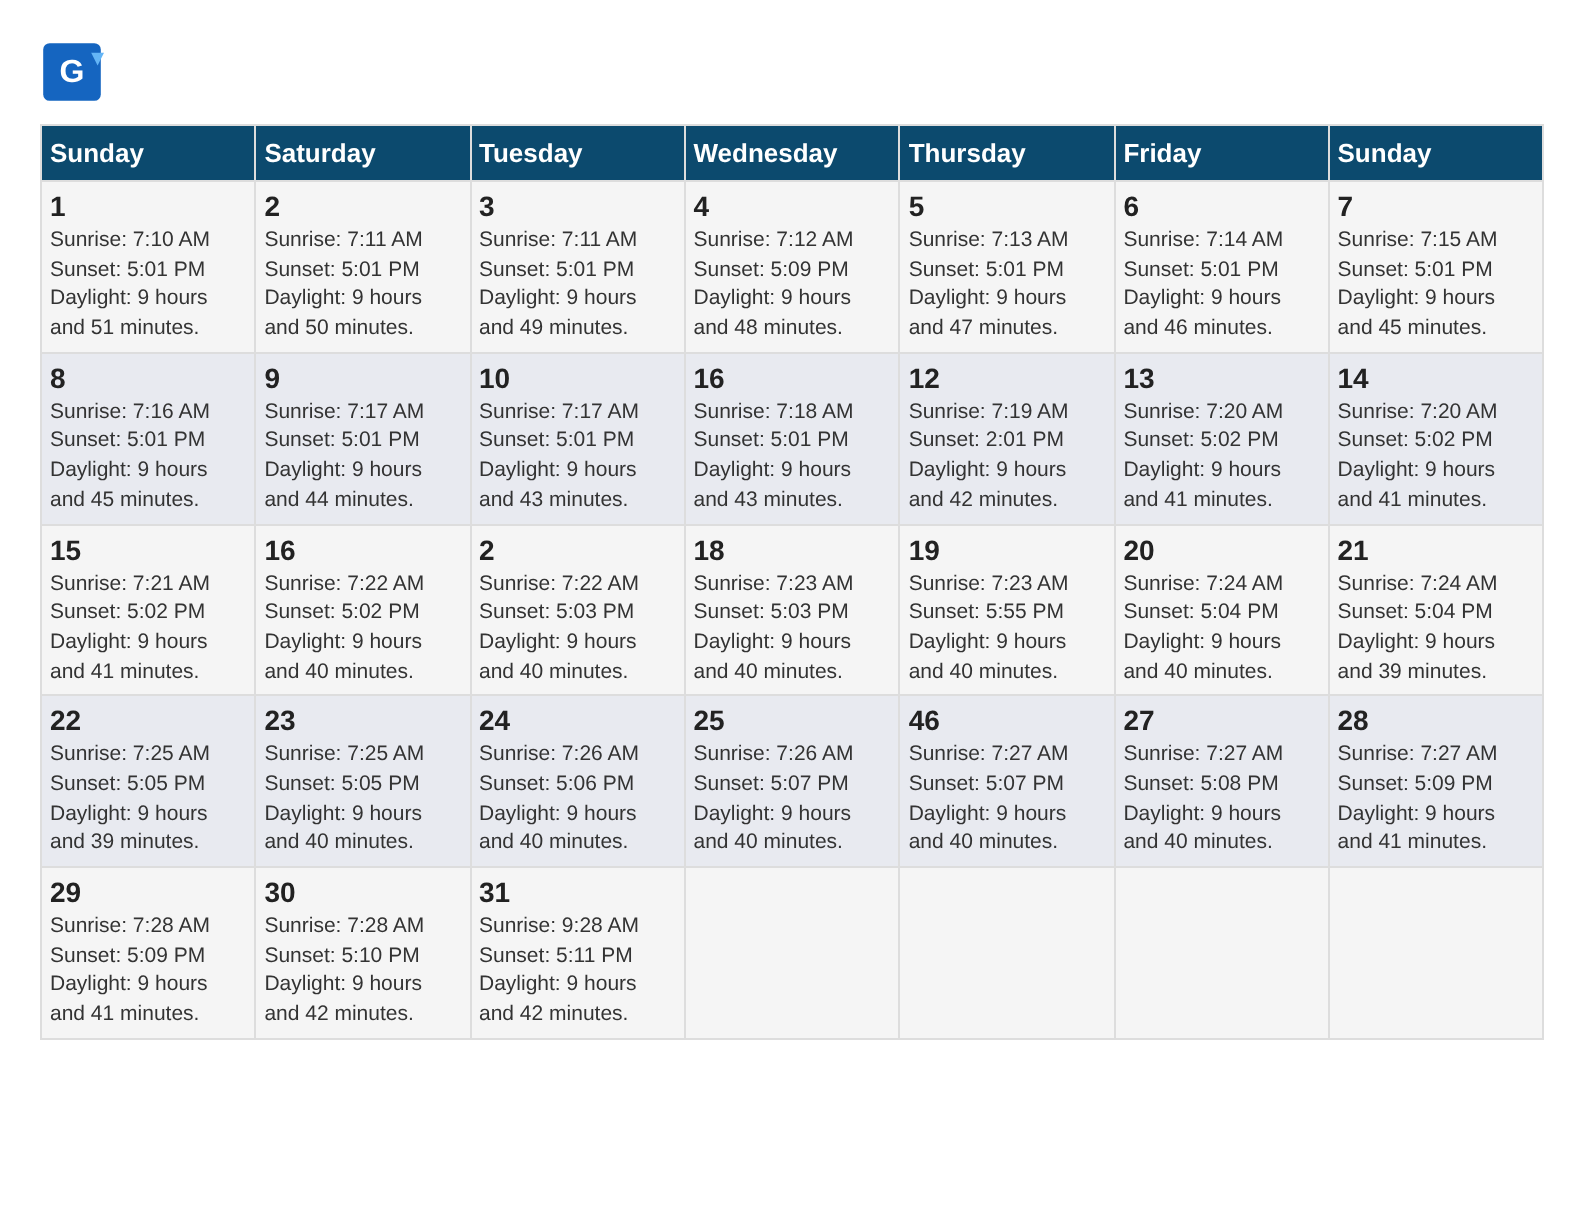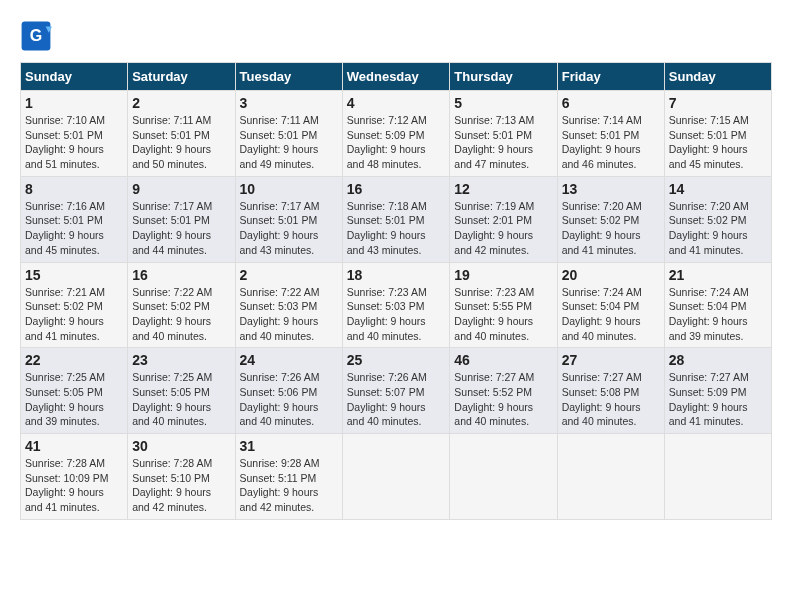--- a/index.html
+++ b/index.html
@@ -298,44 +298,44 @@
         <td>
           <span class="day-num">25</span>
           <div class="day-info">Sunrise: 7:26 AM
 Sunset: 5:07 PM
 Daylight: 9 hours
 and 40 minutes.</div>
         </td>
         <td>
           <span class="day-num">46</span>
           <div class="day-info">Sunrise: 7:27 AM
-Sunset: 5:52 PM
+Sunset: 5:07 PM
 Daylight: 9 hours
 and 40 minutes.</div>
         </td>
         <td>
           <span class="day-num">27</span>
           <div class="day-info">Sunrise: 7:27 AM
 Sunset: 5:08 PM
 Daylight: 9 hours
 and 40 minutes.</div>
         </td>
         <td>
           <span class="day-num">28</span>
           <div class="day-info">Sunrise: 7:27 AM
 Sunset: 5:09 PM
 Daylight: 9 hours
 and 41 minutes.</div>
         </td>
       </tr>
       <tr>
         <td>
-          <span class="day-num">41</span>
+          <span class="day-num">29</span>
           <div class="day-info">Sunrise: 7:28 AM
-Sunset: 10:09 PM
+Sunset: 5:09 PM
 Daylight: 9 hours
 and 41 minutes.</div>
         </td>
         <td>
           <span class="day-num">30</span>
           <div class="day-info">Sunrise: 7:28 AM
 Sunset: 5:10 PM
 Daylight: 9 hours
 and 42 minutes.</div>
         </td>

